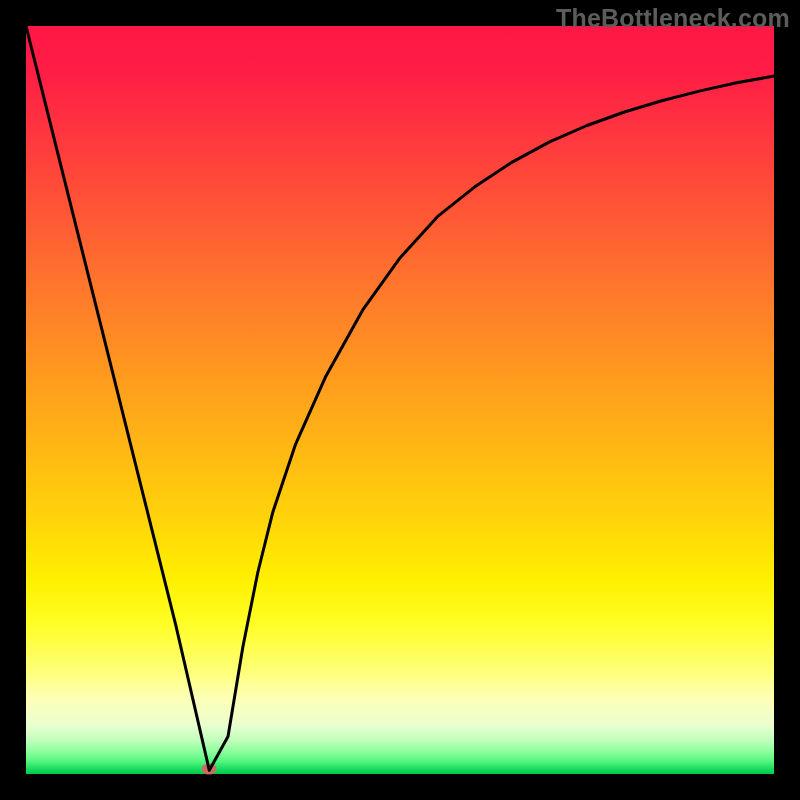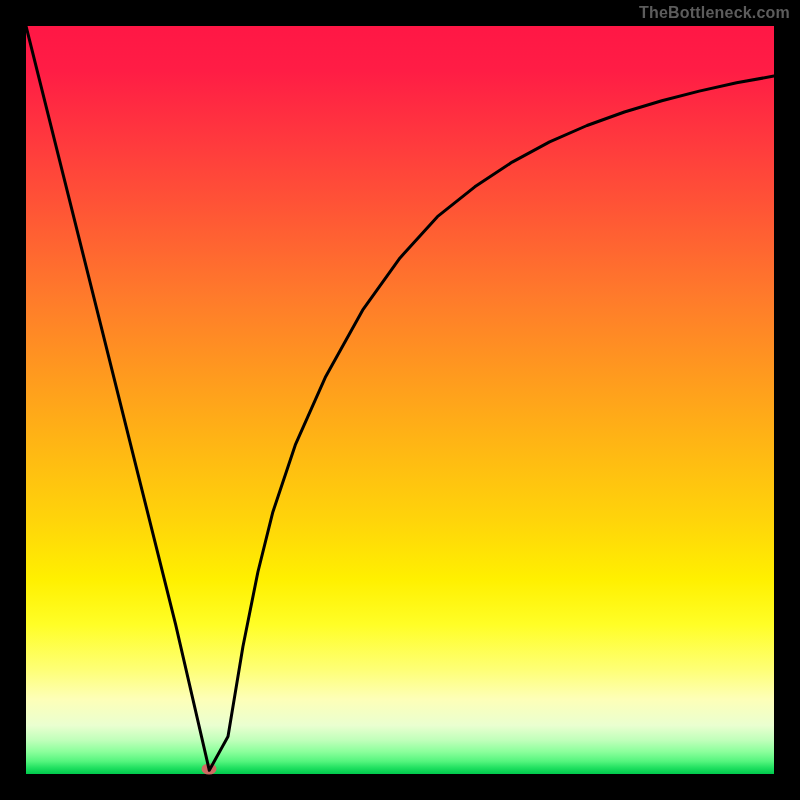--- a/index.html
+++ b/index.html
@@ -45,21 +45,21 @@
       #55f57e 98.3%,
       #1fe060 99.2%,
       #00c94d 100%
     );
   }
   .watermark {
     position: absolute;
     top: 4px;
     right: 10px;
     color: #5c5c5c;
-    font-size: 16px;
+    font-size: 25px;
     font-weight: 600;
     letter-spacing: 0.2px;
     user-select: none;
     z-index: 5;
   }
   svg.curve {
     position: absolute;
     top: 0;
     left: 0;
     width: 748px;

